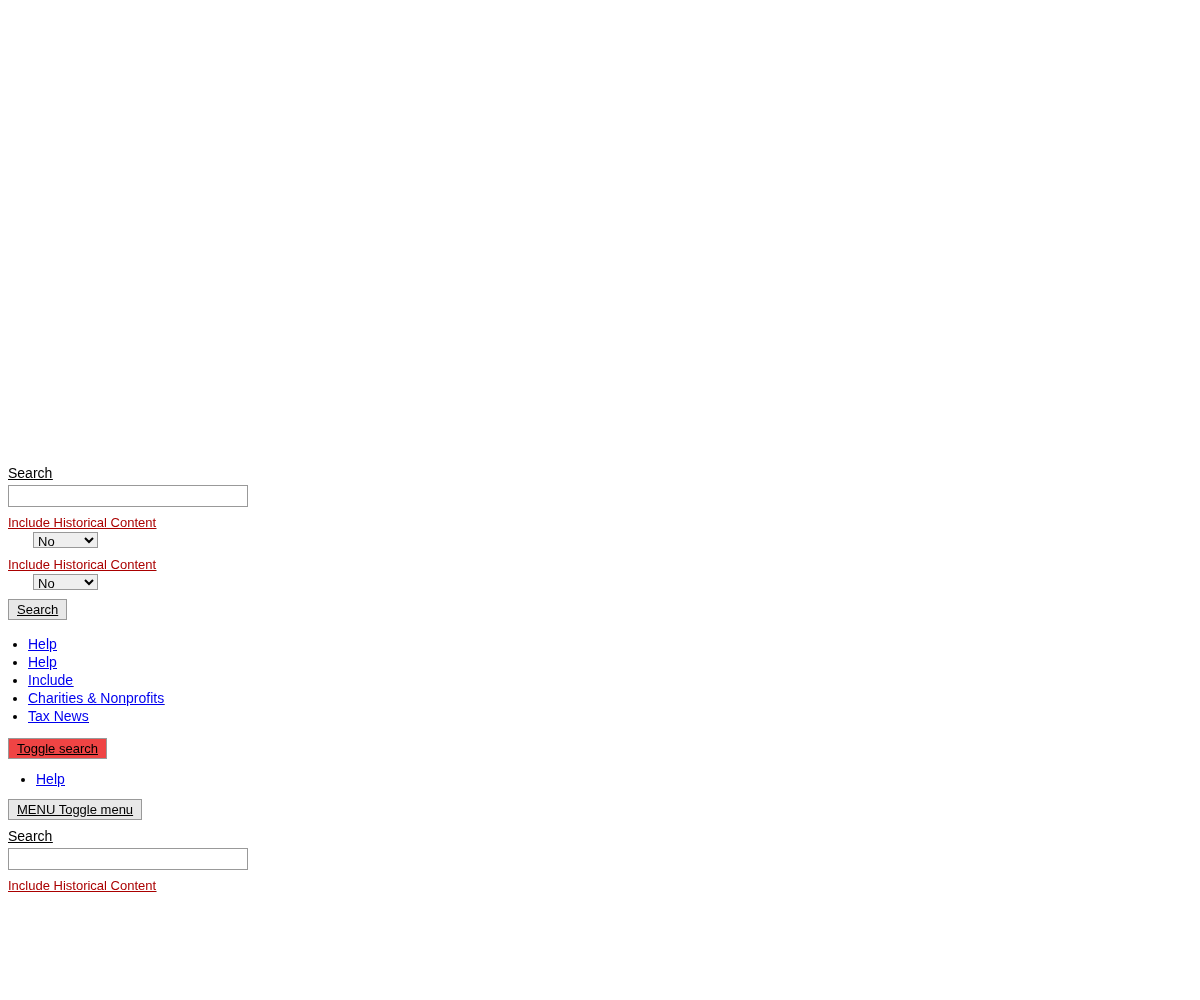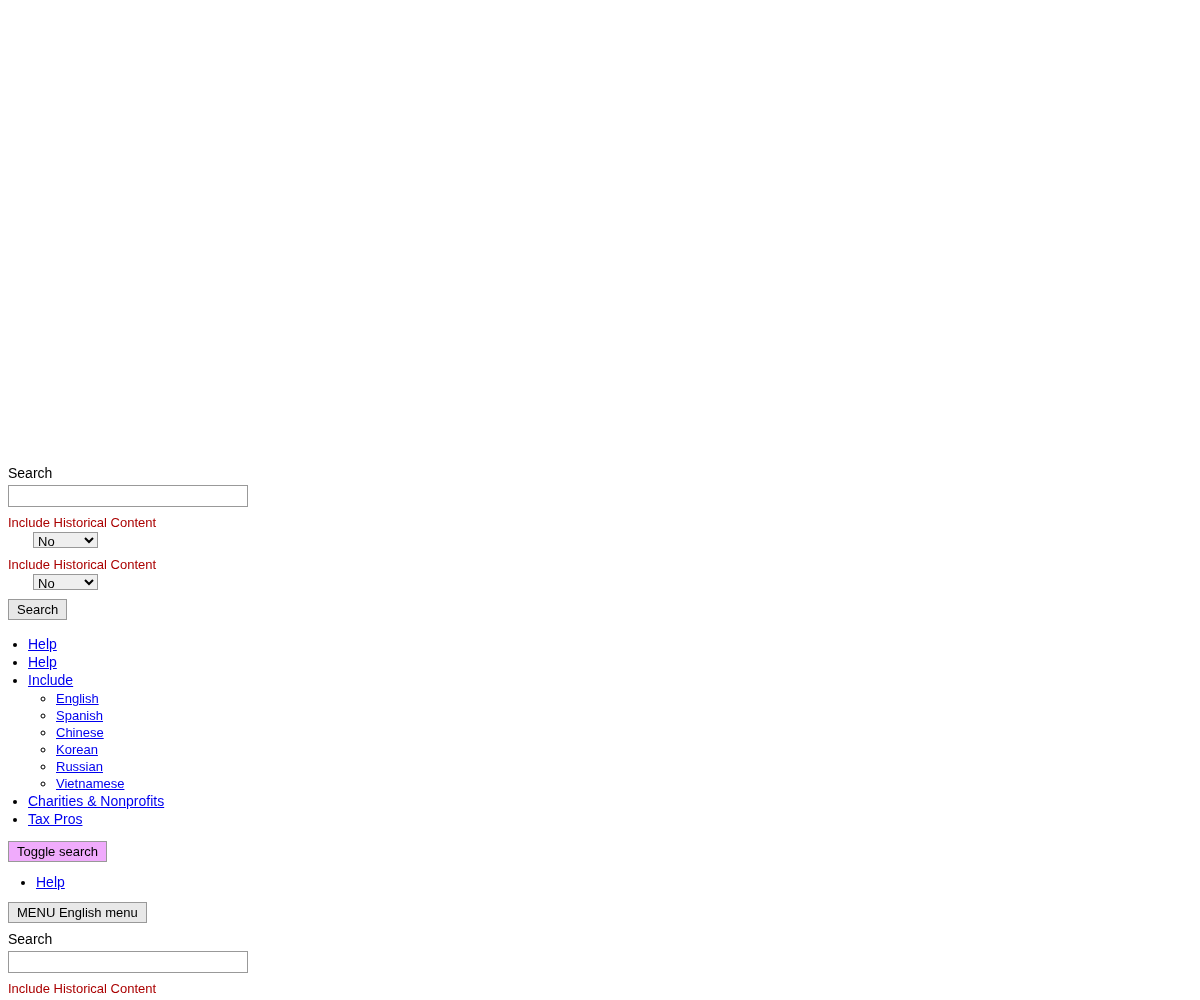--- a/index.html
+++ b/index.html
@@ -1,18 +1,19 @@
 <!DOCTYPE html>
 <html><head>
   <meta charset="utf-8">
   <style>
     * {
       margin: 0;
       padding: 0;
       box-sizing: border-box;
+      text-decoration: underline;
     }
 
     body {
       font-family: Arial, sans-serif;
       font-size: 14px;
       background: #fff;
       color: #000;
     }
 
     .top-spacer {
@@ -94,21 +95,21 @@
       text-decoration: underline;
       font-size: 13px;
     }
 
     .toggle-search-btn {
       display: inline-block;
       margin: 12px 8px;
       padding: 2px 8px;
       font-size: 13px;
       border: 1px solid #999;
-      background: #f0abfc;
+      background: #ef4444;
       cursor: pointer;
     }
 
     .help-section {
       padding: 0 8px;
     }
 
     .help-list {
       list-style: disc;
       padding-left: 28px;
@@ -190,63 +191,43 @@
 
 <ul class="nav-list">
   <li>
     <a href="#">Help</a>
   </li>
   <li>
     <a href="#">Help</a>
   </li>
   <li>
     <a href="#">Include</a>
-    <ul class="sub-list">
-      <li>
-        <a href="#">English</a>
-      </li>
-      <li>
-        <a href="#">Spanish</a>
-      </li>
-      <li>
-        <a href="#">Chinese</a>
-      </li>
-      <li>
-        <a href="#">Korean</a>
-      </li>
-      <li>
-        <a href="#">Russian</a>
-      </li>
-      <li>
-        <a href="#">Vietnamese</a>
-      </li>
-    </ul>
   </li>
   <li>
     <a href="#">Charities &amp; Nonprofits</a>
   </li>
   <li>
-    <a href="#">Tax Pros</a>
+    <a href="#">Tax News</a>
   </li>
 </ul>
 
 
 <button class="toggle-search-btn">Toggle search</button>
 
 
 <div class="help-section">
   <ul class="help-list">
     <li>
       <a href="#">Help</a>
     </li>
   </ul>
 </div>
 
 
-<button class="menu-toggle-btn">MENU English menu</button>
+<button class="menu-toggle-btn">MENU Toggle menu</button>
 
 
 <div class="bottom-search-section">
   <span class="bottom-search-label">Search</span>
   <input class="bottom-search-input" type="text" style="">
 
   <span class="bottom-include-label">Include Historical Content</span>
   
 </div>
 

